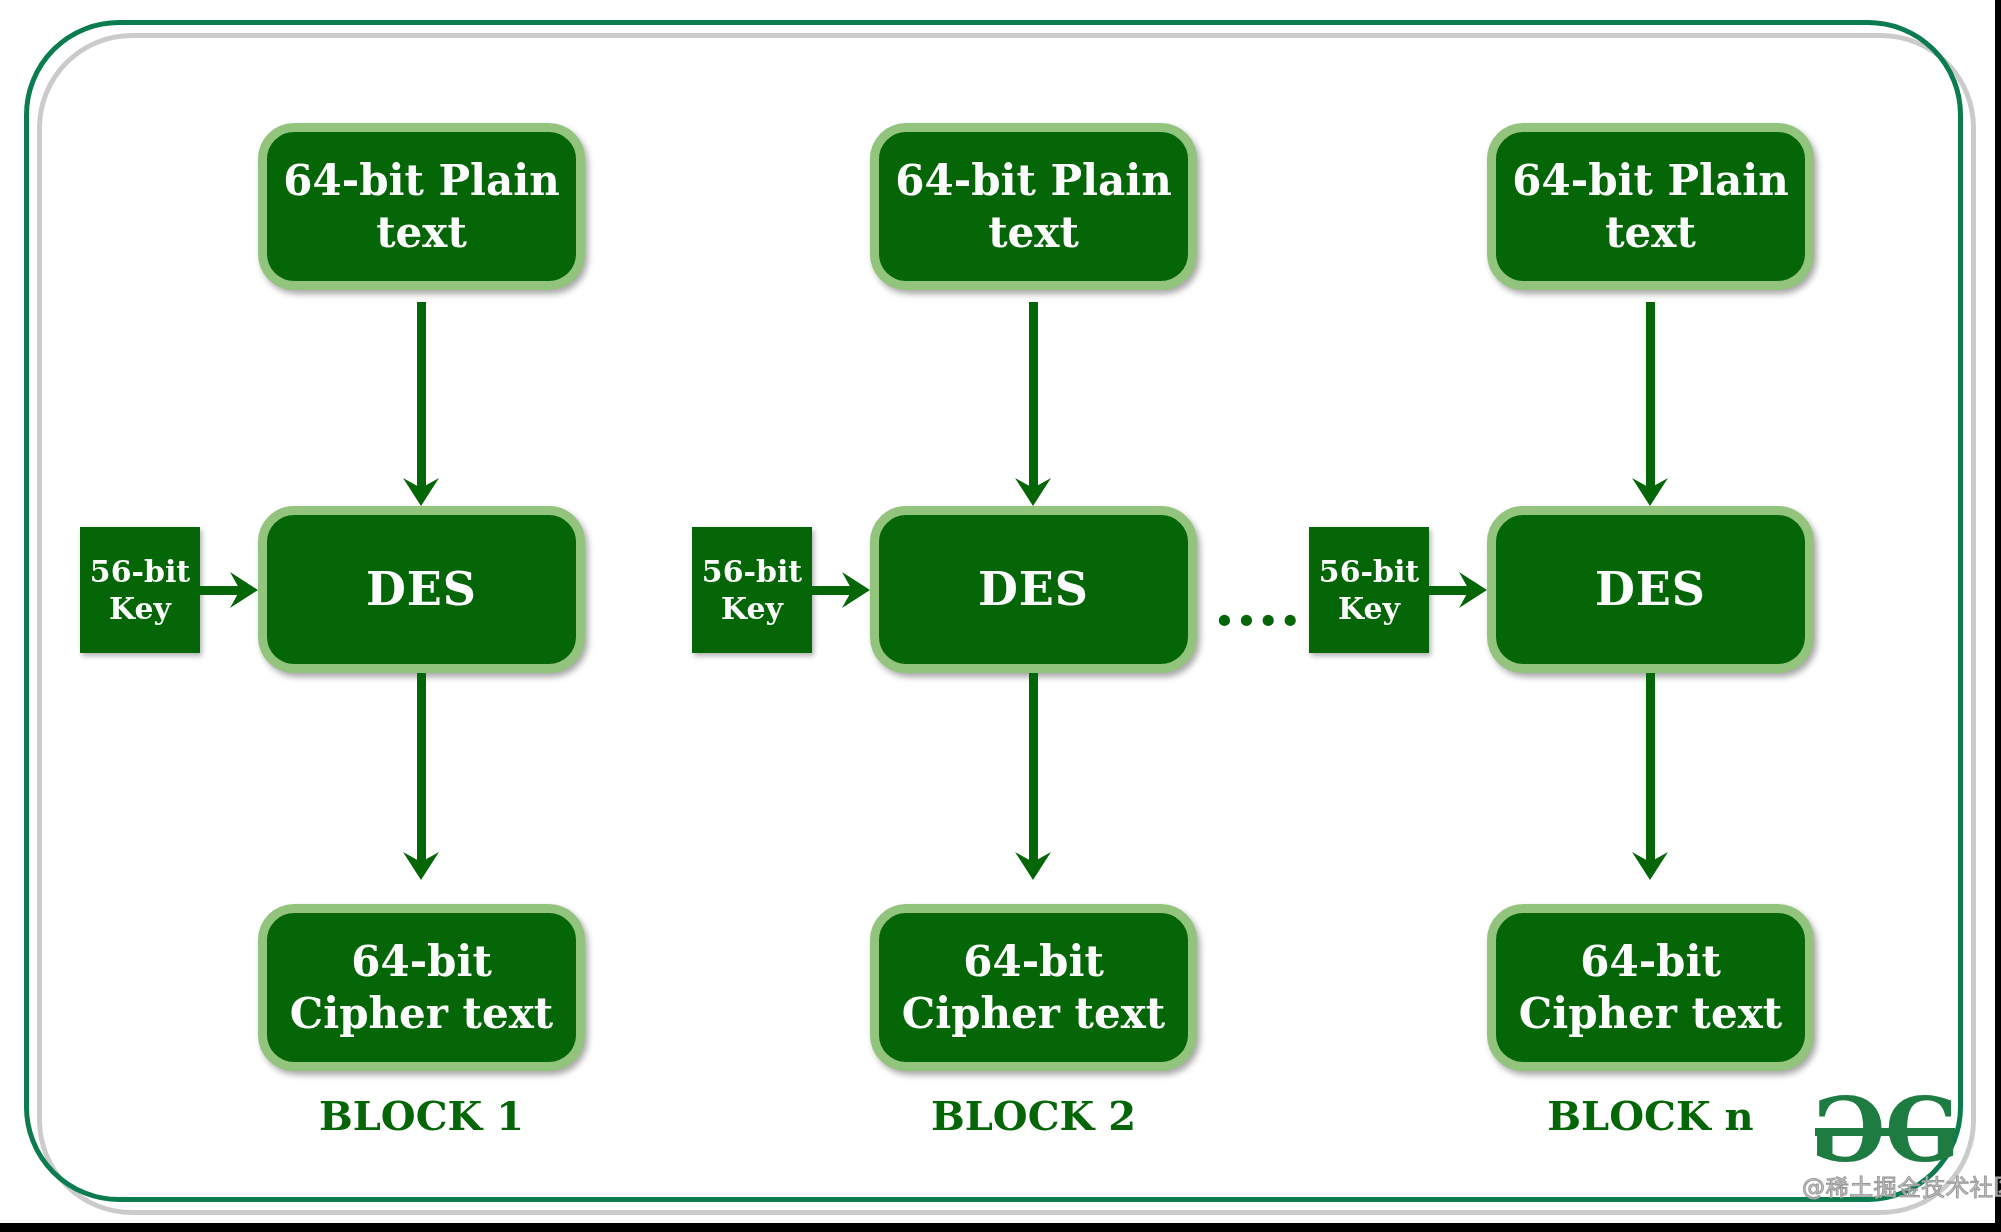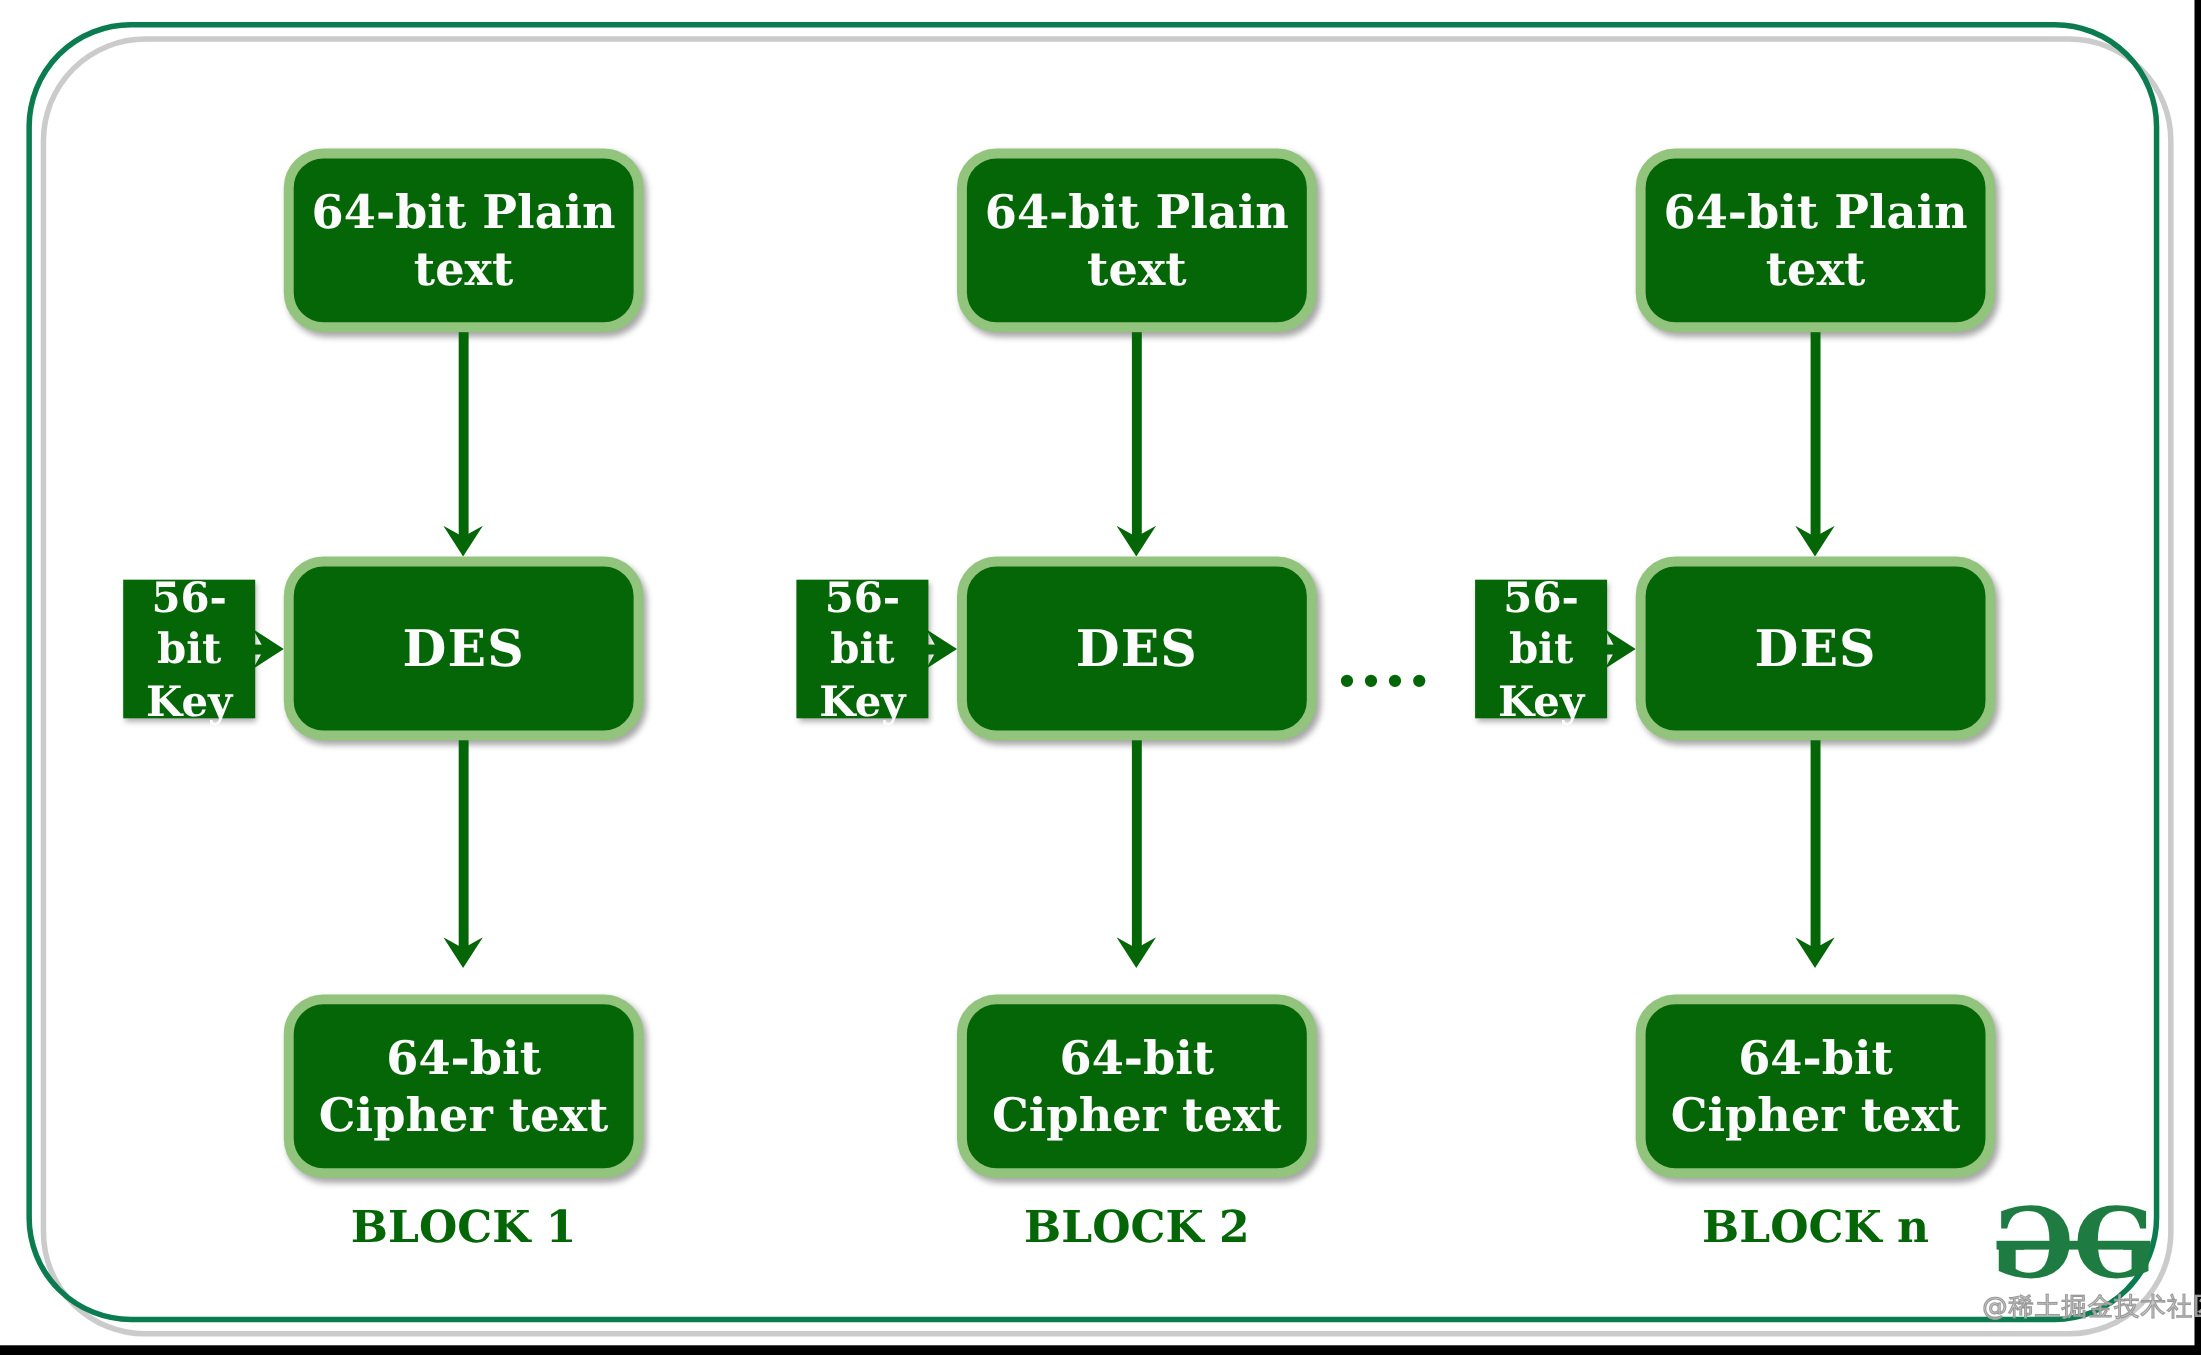--- a/index.html
+++ b/index.html
@@ -18,28 +18,28 @@
   .column{position:absolute;top:0;width:505px;height:1232px;z-index:3;}
   .col1{left:80px;} .col2{left:692px;} .col3{left:1309px;}
 
   .gbox{
     position:absolute;box-sizing:border-box;left:178px;width:327px;height:167px;
     background:var(--box-fill);border:9px solid var(--box-border);border-radius:36px;
     display:flex;align-items:center;justify-content:center;text-align:center;
     color:var(--text-light);font-weight:bold;font-size:42px;line-height:1.22;
     padding:4px 8px;box-shadow:3px 4px 6px rgba(0,0,0,0.35);
   }
-  .box-plain{top:135px;align-items:center;}
+  .box-plain{top:123px;align-items:center;}
   .box-des{top:506px;font-size:46px;letter-spacing:1px;}
   .box-cipher{top:904px;}
   .keybox{
     position:absolute;box-sizing:border-box;left:0;top:527px;width:120px;height:126px;
     background:var(--box-fill);display:flex;align-items:center;justify-content:center;text-align:center;
-    color:var(--text-light);font-weight:bold;font-size:38px;line-height:1.25;
-    padding:2px 6px;box-shadow:2px 3px 5px rgba(0,0,0,0.3);margin-left:32px;
+    color:var(--text-light);font-weight:bold;font-size:30px;line-height:1.25;
+    padding:2px 6px;box-shadow:2px 3px 5px rgba(0,0,0,0.3);
   }
   .vshaft{position:absolute;left:337px;width:9px;background:var(--accent-dark);}
   .vshaft.a1{top:302px;height:188px;}
   .vshaft.a2{top:673px;height:191px;}
   .vhead{position:absolute;left:323px;width:36px;height:28px;}
   .vhead.a1{top:478px;} .vhead.a2{top:852px;}
   .hshaft{position:absolute;left:118px;top:586px;width:44px;height:9px;background:var(--accent-dark);}
   .hhead{position:absolute;left:150px;top:572px;width:28px;height:36px;}
 
   .block-label{

